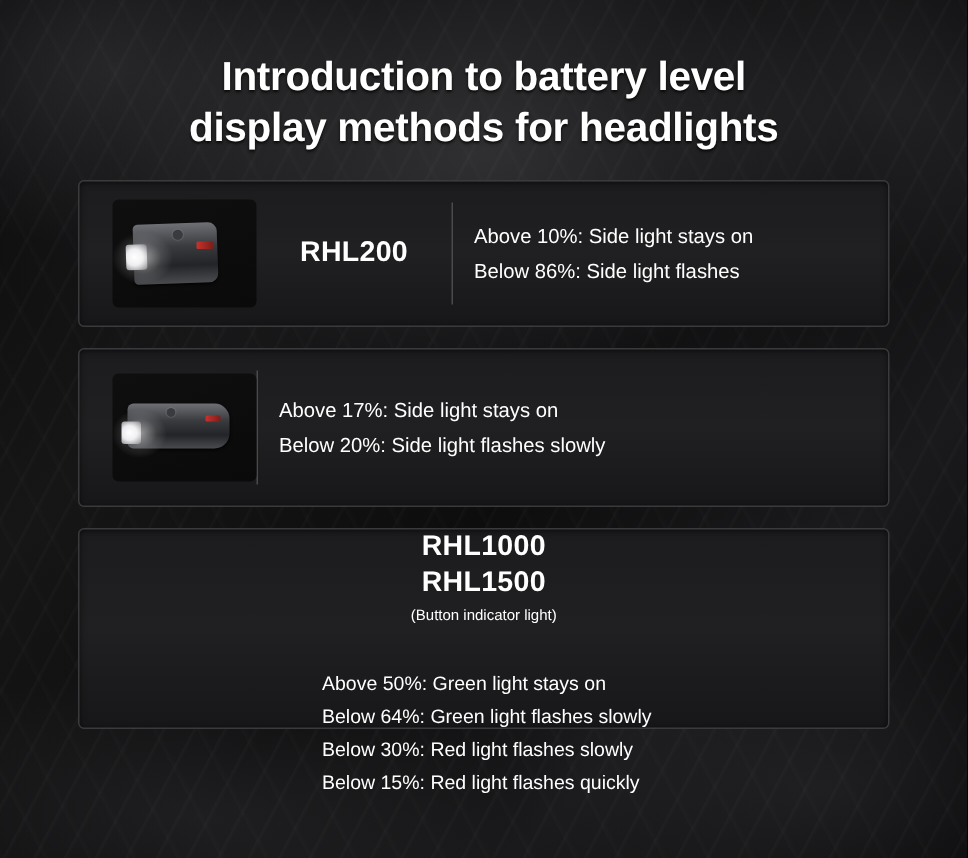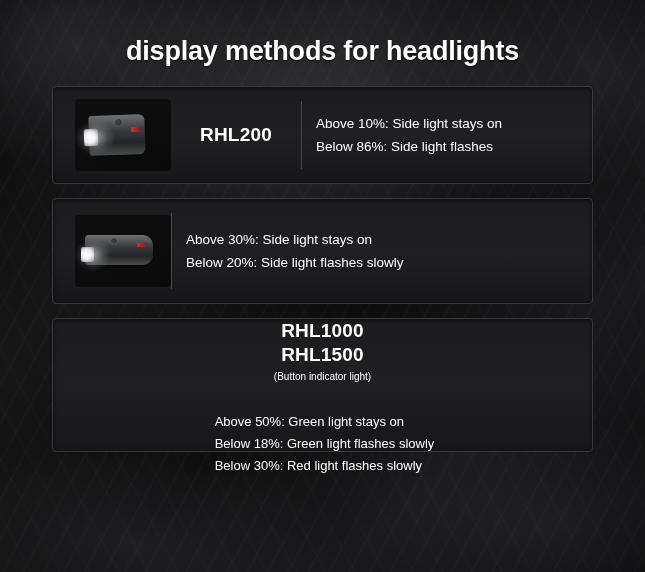--- a/index.html
+++ b/index.html
@@ -171,20 +171,21 @@
     white-space: nowrap;
   }
   .card-3 .line { font-size: 13px; line-height: 22px; }
 </style>
 </head>
 <body>
 
 <div class="page">
 
   <div class="title-wrap">
+    <div class="title-line">Introduction to battery level</div>
     <div class="title-line">display methods for headlights</div>
   </div>
 
   <div class="cards">
 
     <div class="card card-1">
       <div class="thumb t1">
         <div class="fl-body"></div>
         <div class="fl-lens"></div>
         <div class="fl-btn"></div>
@@ -204,21 +205,21 @@
     <div class="card card-2">
       <div class="thumb t2">
         <div class="fl-body"></div>
         <div class="fl-lens"></div>
         <div class="fl-btn"></div>
         <div class="fl-red"></div>
         <div class="fl-glow"></div>
       </div>
       <div class="divider"></div>
       <div class="lines">
-        <div class="line">Above 30%: Side light stays on</div>
+        <div class="line">Above 17%: Side light stays on</div>
         <div class="line">Below 20%: Side light flashes slowly</div>
       </div>
     </div>
 
     <div class="card card-3">
       <div class="thumb t3">
         <div class="fl-body"></div>
         <div class="fl-lens"></div>
         <div class="fl-btn"></div>
         <div class="fl-green"></div>
@@ -226,19 +227,20 @@
         <div class="fl-glow"></div>
       </div>
       <div class="model-col">
         <div class="model-name">RHL1000</div>
         <div class="model-name">RHL1500</div>
         <div class="model-note">(Button indicator light)</div>
       </div>
       <div class="divider"></div>
       <div class="lines">
         <div class="line">Above 50%: Green light stays on</div>
-        <div class="line">Below 18%: Green light flashes slowly</div>
+        <div class="line">Below 64%: Green light flashes slowly</div>
         <div class="line">Below 30%: Red light flashes slowly</div>
+        <div class="line">Below 15%: Red light flashes quickly</div>
       </div>
     </div>
 
   </div>
 </div>
 
 </body></html>

